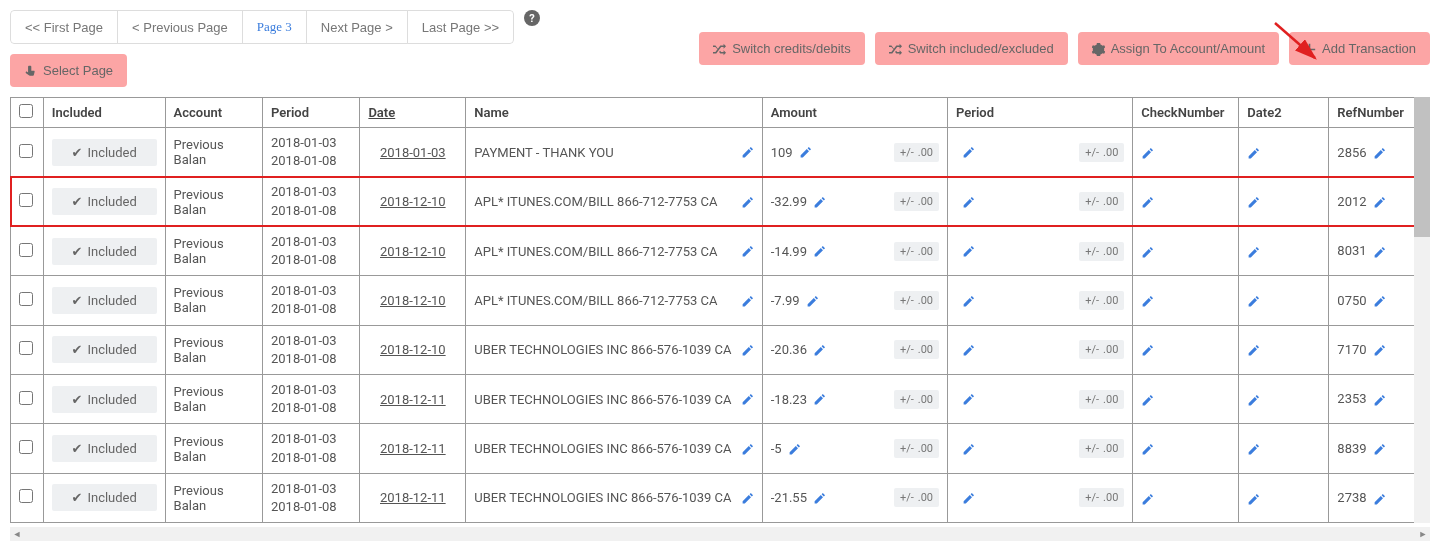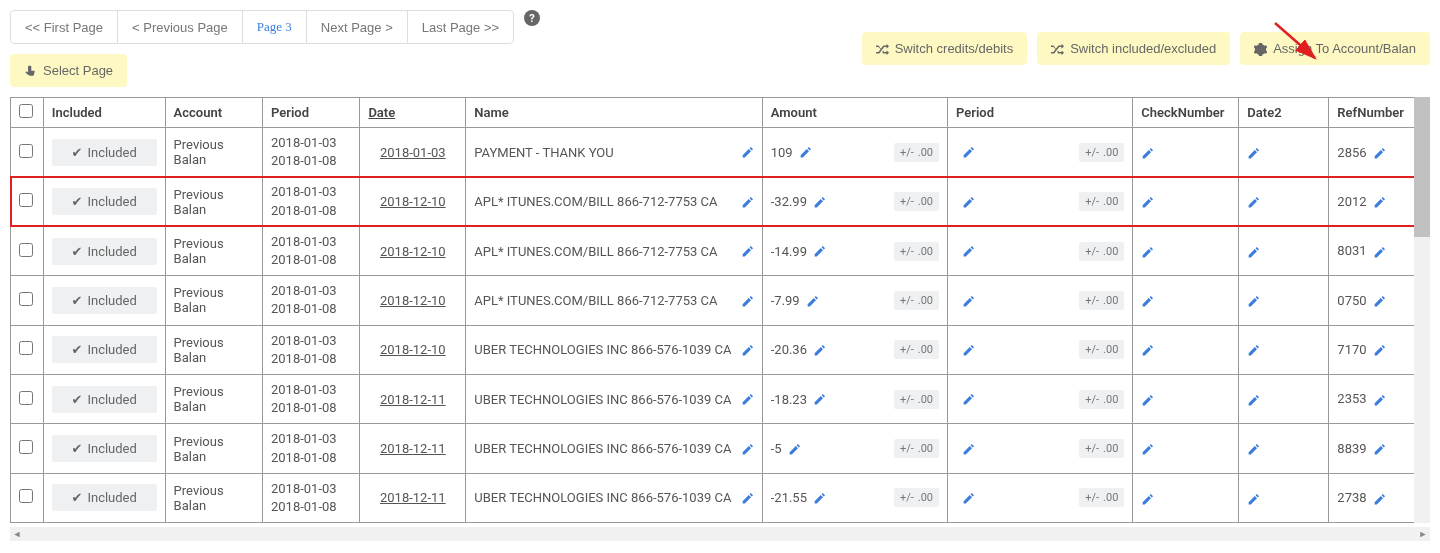--- a/index.html
+++ b/index.html
@@ -50,21 +50,21 @@
       background: #666;
       color: #fff;
       display: inline-flex;
       align-items: center;
       justify-content: center;
       font-size: 11px;
       font-weight: bold;
       cursor: pointer;
     }
     .action-btn {
-      background: #fef9c3;
+      background: #fca5a5;
       border: none;
       border-radius: 4px;
       padding: 9px 14px;
       color: #666;
       font-size: 13px;
       cursor: pointer;
       display: inline-flex;
       align-items: flex-end;
       gap: 6px;
     }
@@ -267,21 +267,29 @@
             </svg>
         </span>
         <span>Switch included/excluded</span>
       </button>
       <button class="action-btn">
         <span>
           <svg class="ico" viewBox="0 0 16 16">
               <path d="M8 5a3 3 0 100 6 3 3 0 000-6zm7 3c0-.5-.05-1-.15-1.5l1.6-1.2-1.5-2.6-1.9.7a7 7 0 00-2.6-1.5L10 0H6l-.4 2a7 7 0 00-2.6 1.5l-1.9-.7-1.5 2.6 1.6 1.2C1.05 7 1 7.5 1 8s.05 1 .15 1.5L-.45 10.7l1.5 2.6 1.9-.7a7 7 0 002.6 1.5L6 16h4l.4-2a7 7 0 002.6-1.5l1.9.7 1.5-2.6-1.6-1.2c.1-.5.15-1 .15-1.5z"></path>
             </svg>
         </span>
-        <span>Assign To Account/Balan</span>
+        <span>Assign To Account/Amount</span>
+      </button>
+      <button class="action-btn">
+        <span>
+          <svg class="ico" viewBox="0 0 16 16">
+              <path d="M7 1h2v6h6v2H9v6H7V9H1V7h6V1z"></path>
+            </svg>
+        </span>
+        <span>Add Transaction</span>
       </button>
     </div>
   </div>
 
   <div class="table-wrapper" style="">
     <table class="data-table">
       <thead>
         <tr>
           <th class="col-check"><input type="checkbox" style=""></th>
           <th class="col-included">Included</th>

